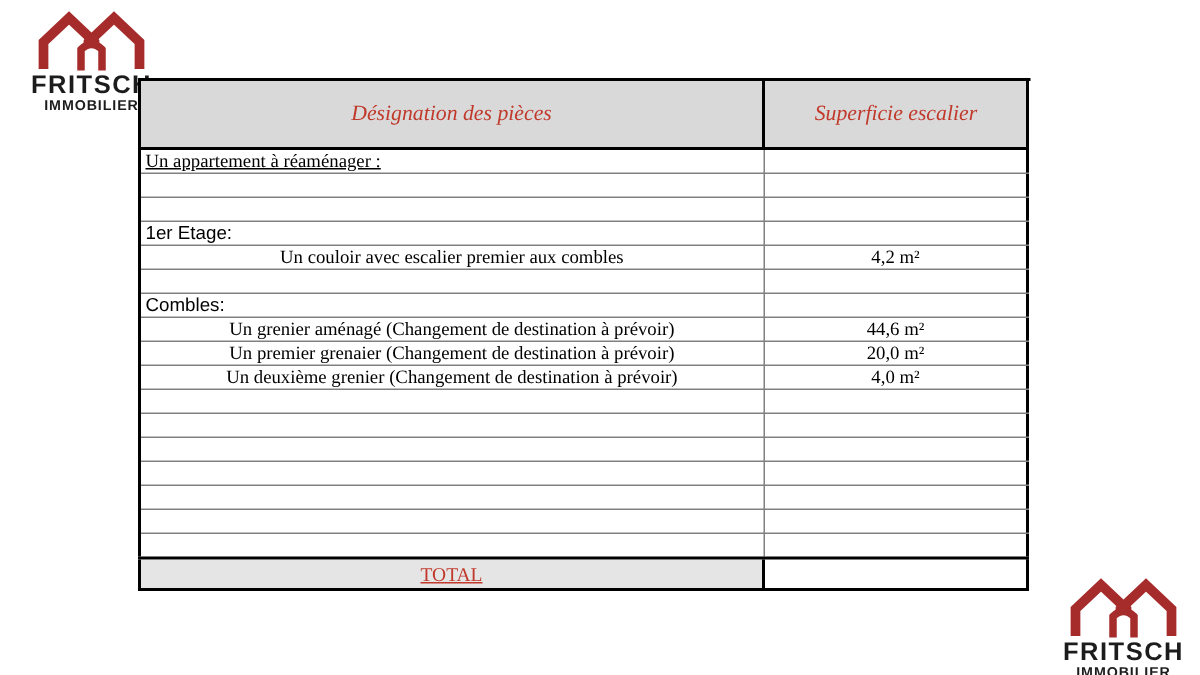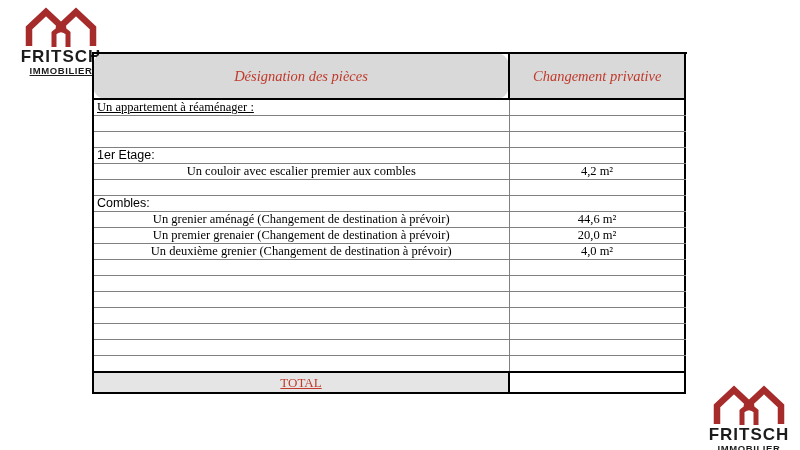--- a/index.html
+++ b/index.html
@@ -32,21 +32,21 @@
     display: block;
   }
   .logo-name {
     font-family: "Liberation Sans", sans-serif;
     font-weight: bold;
     color: #1c1c1c;
     letter-spacing: 0.5px;
     line-height: 1.0;
   }
   .logo-name-main { font-size: 17px; letter-spacing: 1px; }
-  .logo-name-sub  { font-size: 9.5px; letter-spacing: 0.6px; margin-top: 1px; text-decoration: underline; }
+  .logo-name-sub  { font-size: 9.5px; letter-spacing: 0.6px; margin-top: 1px; }
 
   
   .sheet {
     position: absolute;
     left: 92px;
     top: 52px;
     width: 592px;
   }
   table.areas {
     border-collapse: collapse;
@@ -76,21 +76,21 @@
     background: #d9d9d9;
     border-top: 2px solid #000;
     border-bottom: 2px solid #000;
     height: 44px;
     line-height: 44px;
     text-align: center;
     font-style: italic;
     font-size: 14.5px;
     color: #c0392b;
   }
-  tr.head td.h-desc { border-right: 2px solid #000; border-radius: 13px; }
+  tr.head td.h-desc { border-right: 2px solid #000; }
 
   
   td.desc-center { text-align: center; }
   td.area        { text-align: center; border-left: 2px solid #000; }
 
   td.section {
     font-size: 10.5px;
     font-family: Liberation Sans, sans-serif;
     text-align: left;
   }
@@ -166,21 +166,21 @@
 
 <div class="sheet">
   <table class="areas">
     <colgroup>
       <col class="c-desc">
       <col class="c-area">
     </colgroup>
     <thead>
       <tr class="head">
         <td class="h-desc">Désignation des pièces</td>
-        <td class="h-area">Changement privative</td>
+        <td class="h-area">Superficie escalier</td>
       </tr>
     </thead>
     <tbody id="rows-body">
         <tr>
           <td class="title-red">Un appartement à réaménager :</td>
           <td class="area"></td>
         </tr>
         <tr>
           <td class="desc-center"></td>
           <td class="area"></td>

